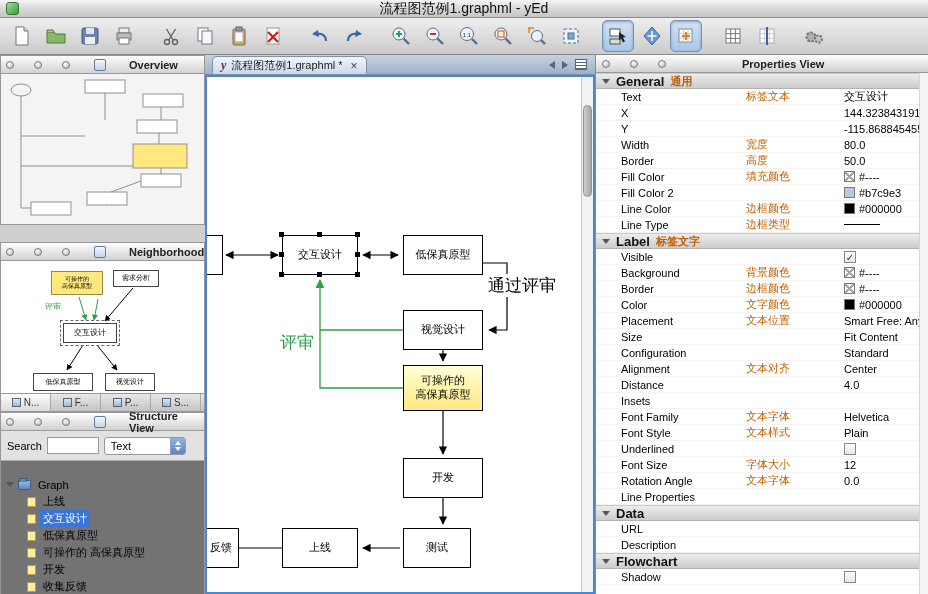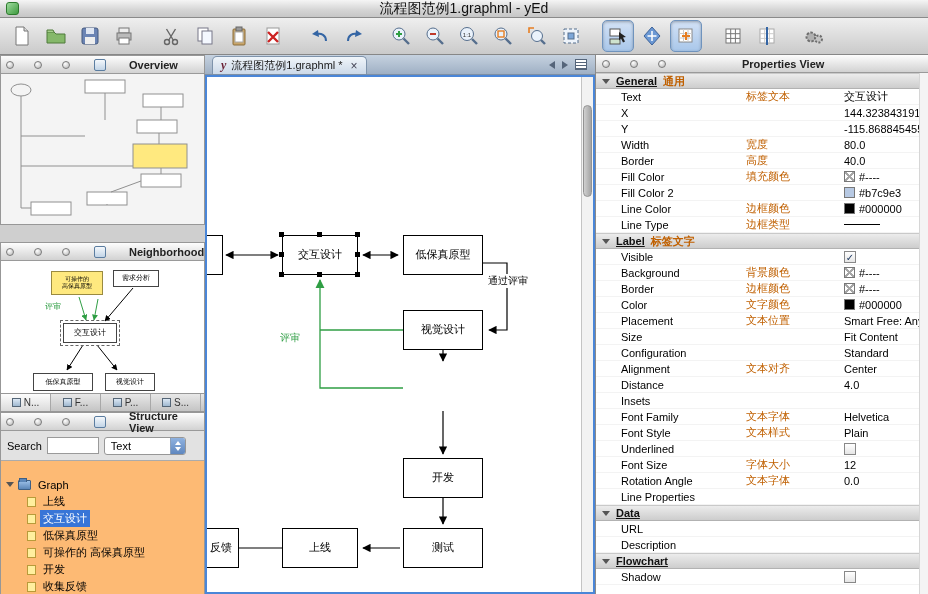--- a/index.html
+++ b/index.html
@@ -59,21 +59,21 @@
   .search-input { width:52px; height:17px; border:1px solid #9a9a9a; background:#fff; font-size:11px;
     font-family:"Liberation Sans",sans-serif; padding:0 3px; }
   .combo { width:82px; height:18px; background:#fff; border:1px solid #979797; border-radius:3px;
     display:flex; align-items:center; overflow:hidden; }
   .combo-label { flex:1; padding-left:6px; font-size:11px; }
   .combo-stepper { width:15px; height:100%; border-left:1px solid #8aa0bd; display:flex; flex-direction:column;
     align-items:center; justify-content:center; gap:2px; background:linear-gradient(#8fb2e0,#5f87bf); }
   .tri-up   { width:0; height:0; border-left:3px solid transparent; border-right:3px solid transparent; border-bottom:4px solid #fff; }
   .tri-down { width:0; height:0; border-left:3px solid transparent; border-right:3px solid transparent; border-top:4px solid #fff; }
 
-  .tree { position:relative; background:#fdba74; height:134px; overflow:hidden; padding-top:15px; }
+  .tree { position:relative; background:#737373; height:134px; overflow:hidden; padding-top:15px; }
   .tree-graph-row { height:17px; display:flex; align-items:center; gap:4px; padding-left:5px; }
   .disc-tri { width:0; height:0; border-left:4px solid transparent; border-right:4px solid transparent; border-top:5px solid #555; }
   .folder-icon { width:13px; height:10px; background:linear-gradient(#9cc0e8,#5b86b8); border:1px solid #3d5f85;
     border-radius:1px; position:relative; }
   .folder-icon::before { content:""; position:absolute; left:0; top:-3px; width:6px; height:3px;
     background:#5b86b8; border:1px solid #3d5f85; border-bottom:none; }
   .tree-row { height:17px; display:flex; align-items:center; gap:4px; padding-left:26px; }
   .leaf-icon { width:9px; height:10px; background:#ffef9e; border:1px solid #b89b3a; flex:0 0 9px; }
   .tree-label { padding:1px 3px; white-space:nowrap; }
   .tree-row.selected .tree-label { background:#3875d7; color:#fff; }
@@ -99,45 +99,45 @@
   .canvas { position:absolute; inset:0; overflow:hidden; }
   .edge-svg { position:absolute; left:0; top:0; pointer-events:none; }
 
   .fc-node { position:absolute; border:1px solid #000; background:#fff; display:flex; align-items:center;
     justify-content:center; text-align:center; font-size:11px; line-height:1.25; white-space:pre-line; }
   #n-interaction { left:75px;  top:158px; width:76px; height:40px; }
   #n-lowfi       { left:196px; top:158px; width:80px; height:40px; }
   #n-visual      { left:196px; top:233px; width:80px; height:40px; }
   #n-proto       { left:196px; top:288px; width:80px; height:46px; background:linear-gradient(#ffffd8,#ffe97f); }
   #n-dev         { left:196px; top:381px; width:80px; height:40px; }
-  #n-test        { left:196px; top:451px; width:80px; height:40px; }
+  #n-test        { left:196px; top:451px; width:68px; height:40px; }
   #n-online      { left:75px;  top:451px; width:76px; height:40px; }
   #n-sliver-top    { left:-24px; top:158px; width:40px; height:40px; }
   #n-sliver-bottom { left:-34px; top:451px; width:66px; height:40px; justify-content:flex-end; padding-right:6px; }
 
   .handle { position:absolute; width:5px; height:5px; background:#000; }
-  .edge-label { position:absolute; font-size:10px; background:#fff; padding:0 1px; color:#000; }
+  .edge-label { position:absolute; font-size:17px; background:#fff; padding:0 1px; color:#000; }
   #el-pass   { left:280px; top:197px; }
   #el-review { left:72px;  top:254px; color:#2f9e44; background:transparent; }
 
   .vscroll { position:absolute; right:0; top:0; width:12px; height:100%; background:#f2f2f2; border-left:1px solid #c4c4c4; }
   .vthumb { position:absolute; left:1px; right:1px; top:28px; height:92px; border-radius:5px;
     background:linear-gradient(90deg,#d0d0d0,#a4a4a4); border:1px solid #939393; }
 
   
   .props { position:absolute; left:595px; top:55px; width:333px; height:539px; background:#fff; border-left:1px solid #8a8a8a; }
   .props .ptitle { padding-left:6px; }
   .props-title-group { display:flex; align-items:center; margin-left:56px; }
   .props-scroll { position:absolute; right:0; top:18px; width:9px; bottom:0; background:#f4f4f4; border-left:1px solid #d6d6d6; }
   .prop-rows { position:absolute; left:0; right:9px; top:18px; bottom:0; overflow:hidden; background:#fff; }
 
   .prop-section { height:16px; display:flex; align-items:center; gap:6px; padding-left:6px; font-weight:bold;
     background:linear-gradient(#ececec,#cdcdcd); border-top:1px solid #c9c9c9; border-bottom:1px solid #b2b2b2; }
   .sec-tri { width:0; height:0; border-left:4px solid transparent; border-right:4px solid transparent; border-top:5px solid #555; }
-  .sec-label { font-size:11px; color:#111;text-decoration:underline; }
+  .sec-label { font-size:13px; color:#111; }
   .sec-hint  { font-size:11px; color:#c06000; }
 
   .prop-row { height:16px; display:grid; grid-template-columns:150px 98px 1fr; align-items:center; border-bottom:1px solid #f3f3f3; }
   .pr-label { padding-left:25px; color:#000; white-space:nowrap; overflow:hidden; }
   .pr-hint  { color:#c06000; white-space:nowrap; overflow:hidden; }
   .pr-value { display:flex; align-items:center; gap:4px; white-space:nowrap; overflow:hidden; padding-right:2px; }
   .swatch { width:11px; height:11px; border:1px solid #777; flex:0 0 11px; }
   .swatch.cross { background:
       linear-gradient(45deg, transparent 43%, #a6a6a6 43%, #a6a6a6 57%, transparent 57%),
       linear-gradient(-45deg, transparent 43%, #a6a6a6 43%, #a6a6a6 57%, transparent 57%), #fff; }
@@ -482,20 +482,22 @@
       <g stroke="#2f9e44" fill="none" stroke-width="1.3">
         <path d="M196 253H113"></path>
         <path d="M196 311H113V203" marker-end="url(#mg)"></path>
       </g>
     </svg>
 
     <div class="fc-node" id="n-sliver-top"></div>
     <div class="fc-node" id="n-interaction">交互设计</div>
     <div class="fc-node" id="n-lowfi">低保真原型</div>
     <div class="fc-node" id="n-visual">视觉设计</div>
+    <div class="fc-node" id="n-proto">可操作的
+高保真原型</div>
     <div class="fc-node" id="n-dev">开发</div>
     <div class="fc-node" id="n-test">测试</div>
     <div class="fc-node" id="n-online">上线</div>
     <div class="fc-node" id="n-sliver-bottom">反馈</div>
 
     <div class="edge-label" id="el-pass">通过评审</div>
     <div class="edge-label" id="el-review">评审</div>
 
     <span class="handle" style="left:72px;top:155px"></span>
     <span class="handle" style="left:110px;top:155px"></span>
@@ -553,21 +555,21 @@
         <span class="pr-label">Width</span>
         <span class="pr-hint">宽度</span>
         <span class="pr-value">
           <span>80.0</span>
         </span>
       </div>
       <div class="prop-row">
         <span class="pr-label">Border</span>
         <span class="pr-hint">高度</span>
         <span class="pr-value">
-          <span>40.0</span>
+          <span>50.0</span>
         </span>
       </div>
       <div class="prop-row">
         <span class="pr-label">Fill Color</span>
         <span class="pr-hint">填充颜色</span>
         <span class="pr-value">
           <span class="swatch cross"></span>
           <span>#----</span>
         </span>
       </div>

